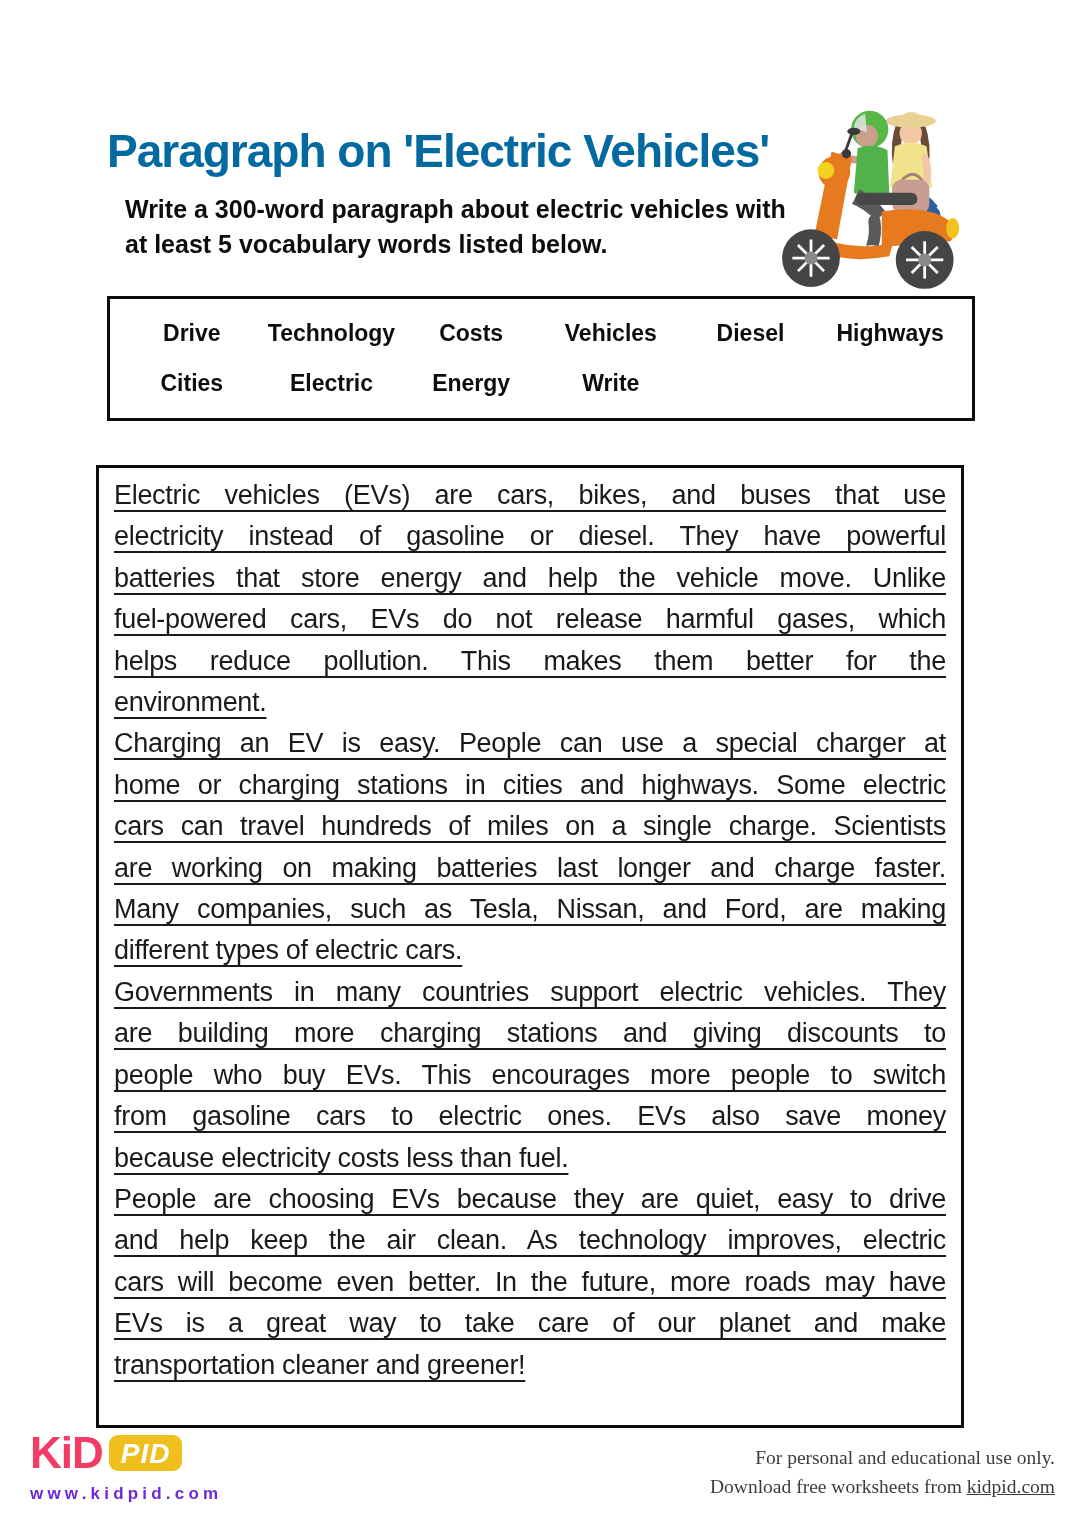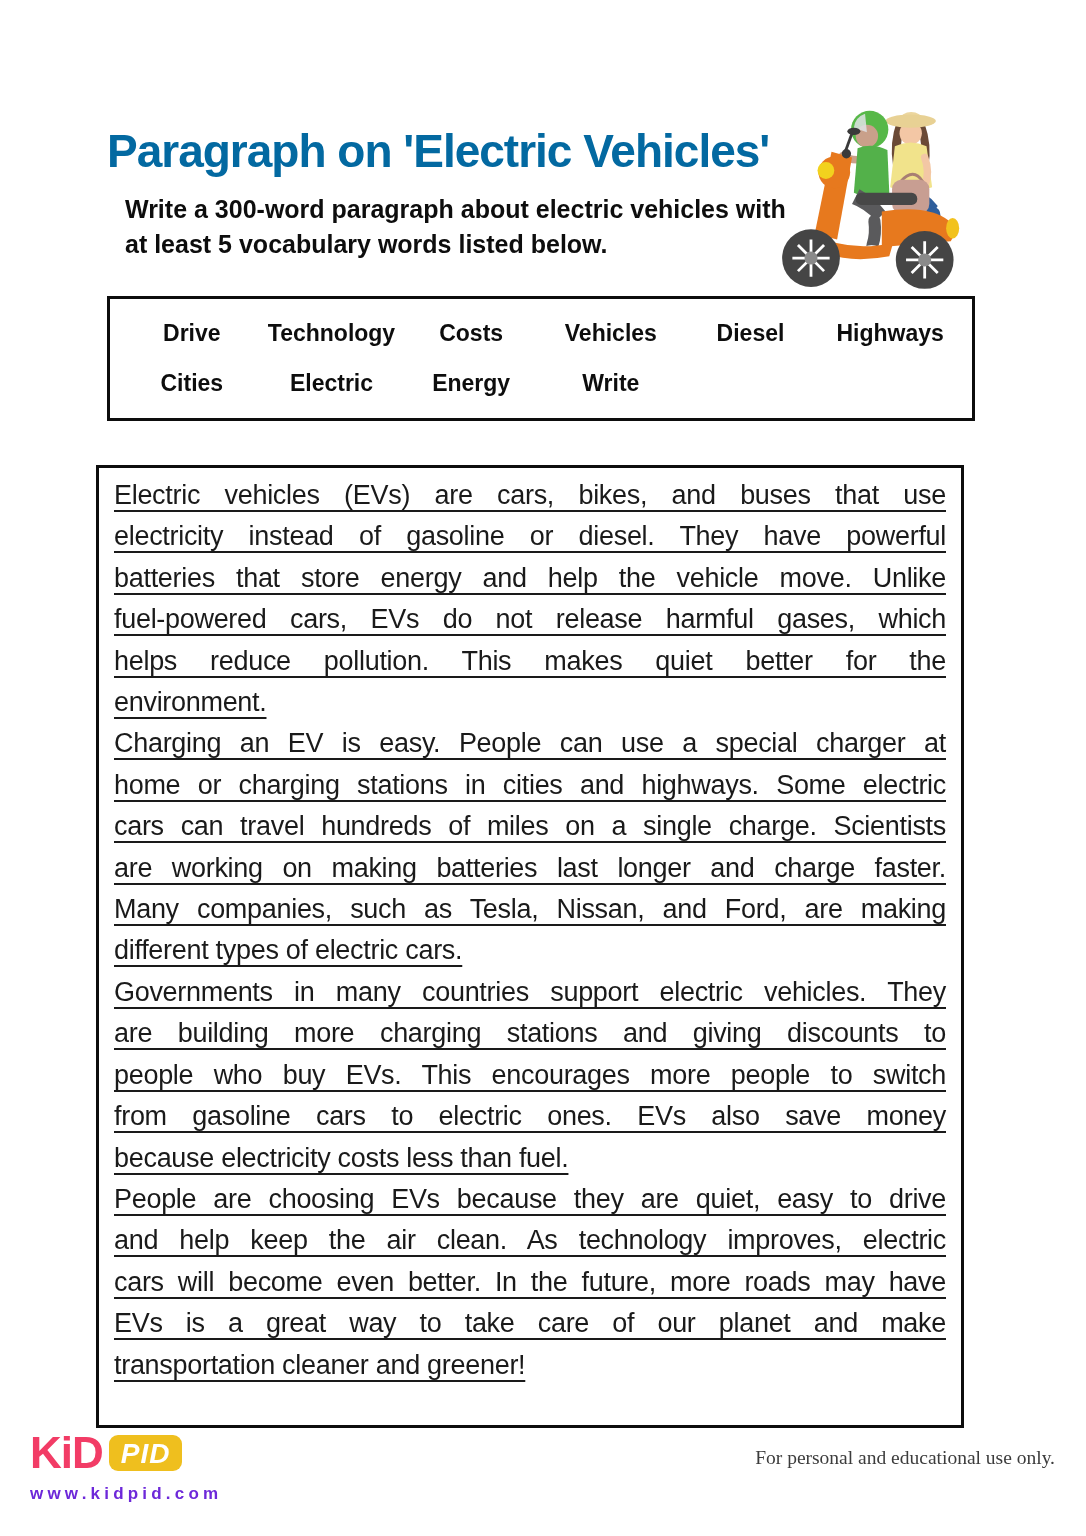--- a/index.html
+++ b/index.html
@@ -125,21 +125,21 @@
     <span class="vocab-word">Electric</span>
     <span class="vocab-word">Energy</span>
     <span class="vocab-word">Write</span>
   </div>
 
   <div class="essay-box">
     <div class="pline">Electric vehicles (EVs) are cars, bikes, and buses that use</div>
     <div class="pline">electricity instead of gasoline or diesel. They have powerful</div>
     <div class="pline">batteries that store energy and help the vehicle move. Unlike</div>
     <div class="pline">fuel-powered cars, EVs do not release harmful gases, which</div>
-    <div class="pline">helps reduce pollution. This makes quiet better for the</div>
+    <div class="pline">helps reduce pollution. This makes them better for the</div>
     <div class="pline last">environment.</div>
 
     <div class="pline">Charging an EV is easy. People can use a special charger at</div>
     <div class="pline">home or charging stations in cities and highways. Some electric</div>
     <div class="pline">cars can travel hundreds of miles on a single charge. Scientists</div>
     <div class="pline">are working on making batteries last longer and charge faster.</div>
     <div class="pline">Many companies, such as Tesla, Nissan, and Ford, are making</div>
     <div class="pline last">different types of electric cars.</div>
 
     <div class="pline">Governments in many countries support electric vehicles. They</div>
@@ -158,15 +158,16 @@
   <div class="footer-logo">
     <div class="logo-row">
       <span class="logo-kid">KiD</span>
       <span class="logo-pid">PID</span>
     </div>
     <div class="logo-site">www.kidpid.com</div>
   </div>
 
   <div class="footer-license">
     <div>For personal and educational use only.</div>
+    <div><span>Download free worksheets from </span><a>kidpid.com</a></div>
   </div>
 
 </div>
 
 </body></html>

